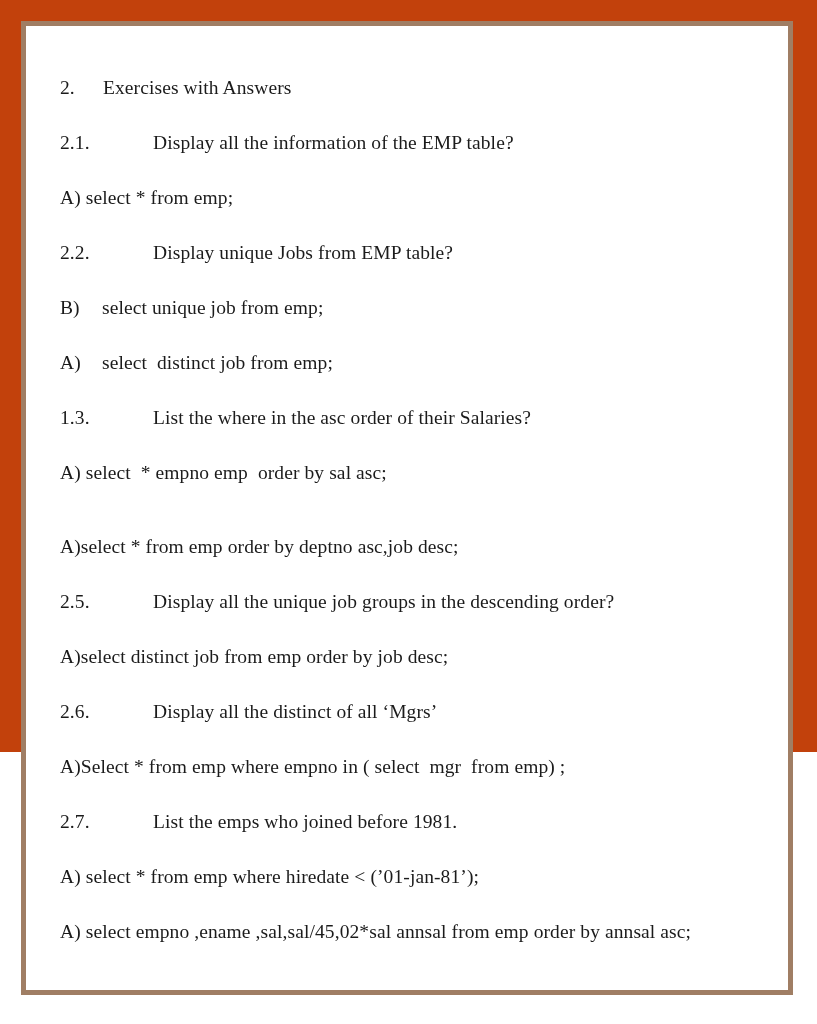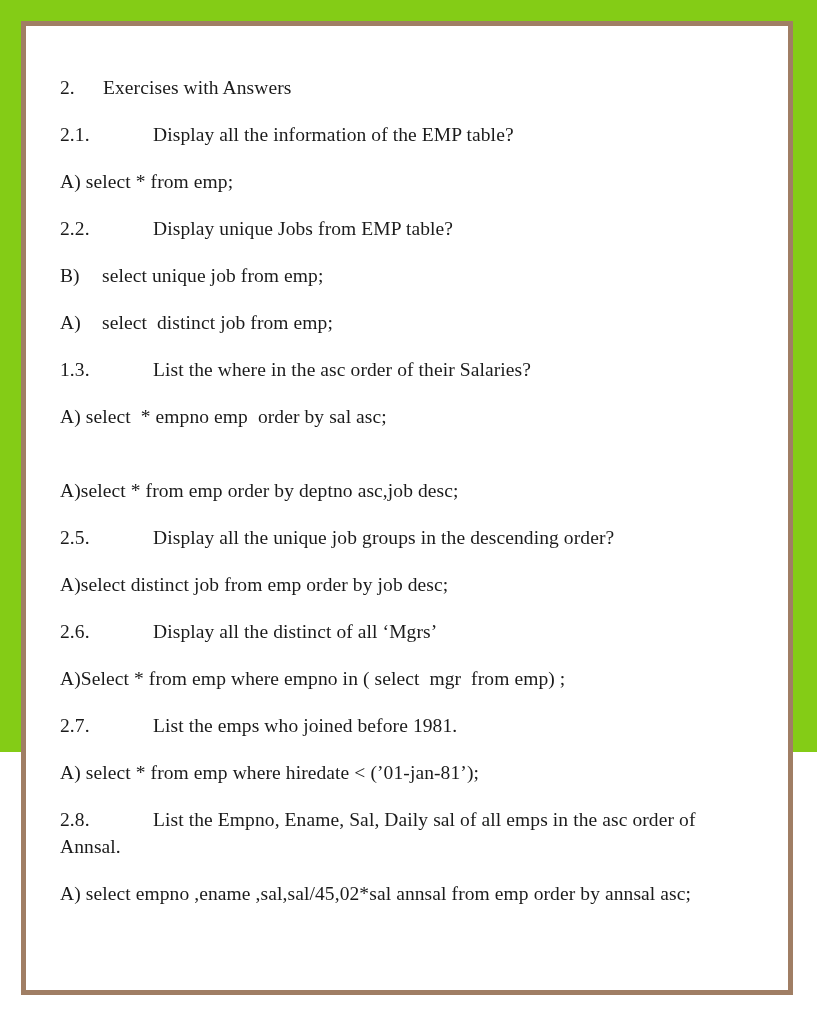--- a/index.html
+++ b/index.html
@@ -11,21 +11,21 @@
     width: 817px;
     height: 1024px;
     overflow: hidden;
     font-family: "Liberation Serif", "DejaVu Serif", serif;
   }
 
   #page {
     position: relative;
     width: 817px;
     height: 752px;
-    background: #84cc16;
+    background: #c2410c;
     box-sizing: border-box;
   }
 
   
   #doc-frame {
     position: absolute;
     left: 21px;
     top: 21px;
     width: 772px;
     height: 974px;
@@ -48,21 +48,21 @@
     padding: 0;
     color: #1b1b1b;
     font-size: 19.5px;
     line-height: 27px;
     letter-spacing: 0.1px;
     -webkit-font-smoothing: antialiased;
   }
 
   
   p.para + p.para {
-    margin-top: 20px;
+    margin-top: 28px;
   }
 
   
   .num-h {
     display: inline-block;
     min-width: 43px;
   }
 
   
   .num-q {
@@ -117,18 +117,17 @@
 
       <p class="para"><span class="num-q">2.5.</span><span>Display all the unique job groups in the descending order?</span></p>
       <p class="para tight"><span>A)</span><span>select distinct job from emp order by job desc;</span></p>
 
       <p class="para"><span class="num-q">2.6.</span><span>Display all the distinct of all ‘Mgrs’</span></p>
       <p class="para tight"><span>A)</span><span>Select * from emp where empno in ( select  mgr  from emp) ;</span></p>
 
       <p class="para"><span class="num-q">2.7.</span><span>List the emps who joined before 1981.</span></p>
       <p class="para tight"><span>A)</span><span> select * from emp where hiredate &lt; (’01-jan-81’);</span></p>
 
-      <p class="para"><span class="num-q">2.8.</span><span>List the Empno, Ename, Sal, Daily sal of all emps in the asc order of Annsal.</span></p>
       <p class="para tight"><span>A)</span><span> select empno ,ename ,sal,sal/45,02*sal annsal from emp order by annsal asc;</span></p>
 
     </div>
   </div>
 </div>
 
 </body></html>

